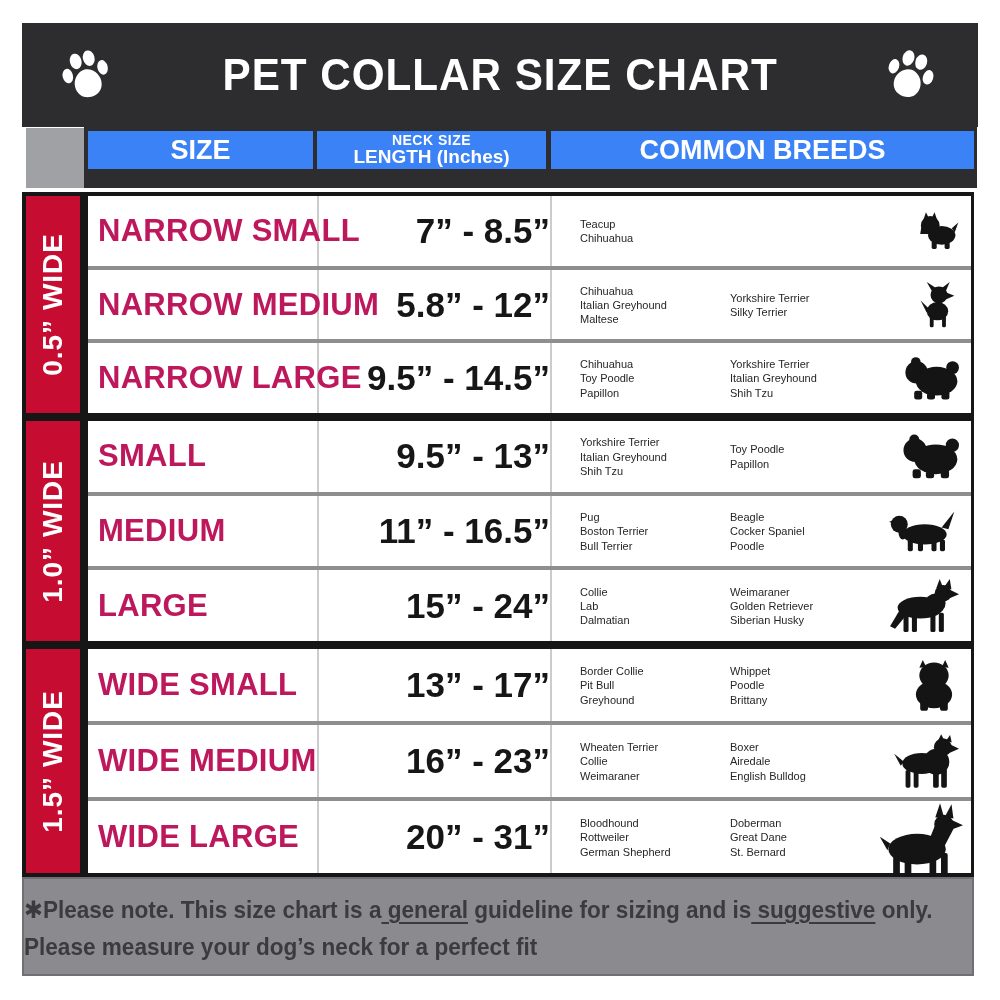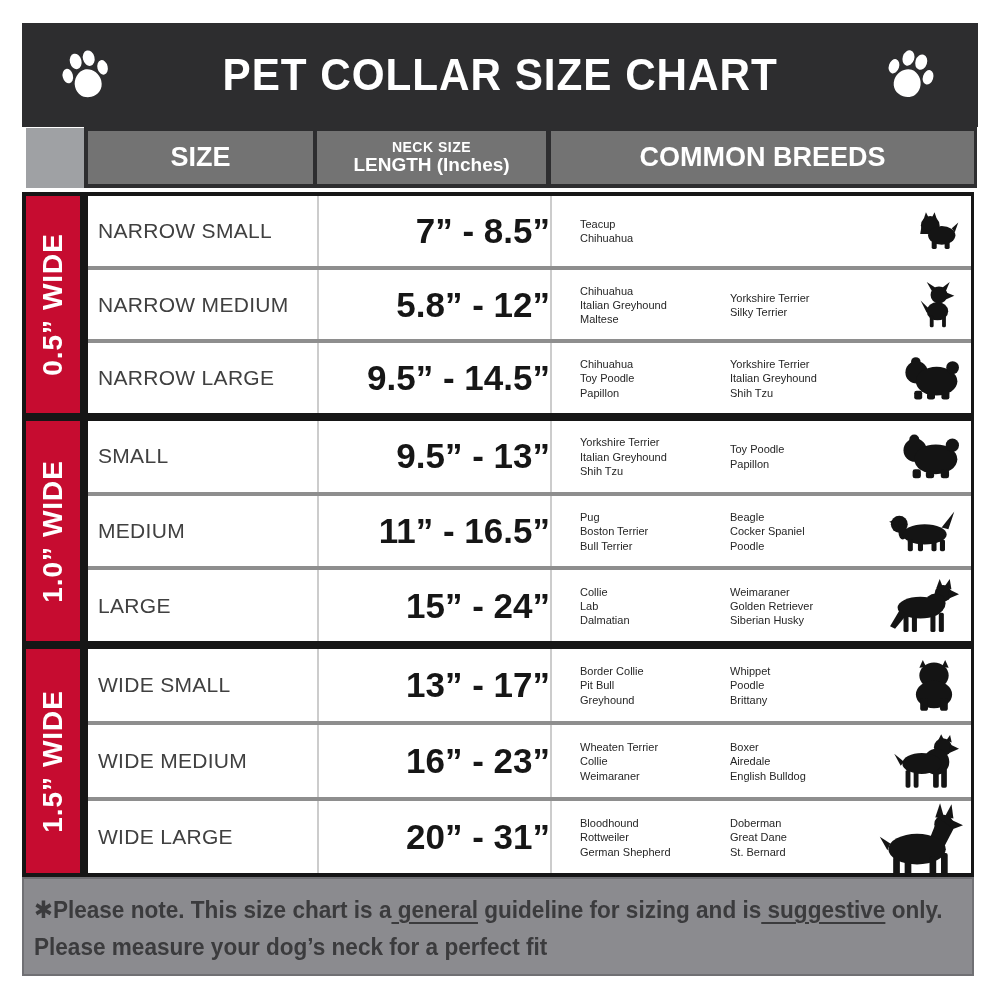--- a/index.html
+++ b/index.html
@@ -17,21 +17,21 @@
     color:#ffffff; font-size:44px; font-weight:700; letter-spacing:1px;
     transform:scaleX(0.96); white-space:nowrap;
   }
   .paw { position:absolute; top:24px; width:56px; height:56px; }
   .paw--left  { left:36px;  transform:rotate(-14deg); }
   .paw--right { right:40px; transform:rotate(18deg); }
   
   .corner-cell { position:absolute; left:26px; top:128px; width:58px; height:60px; background:#9fa1a4; }
   .hdr-strip  { position:absolute; left:84px; top:127px; width:893px; height:61px; background:#2d2d2f; }
   .hdr-cell {
-    position:absolute; top:131px; height:53px; background:#737373;
+    position:absolute; top:131px; height:38px; background:#3b82f6;
     display:flex; flex-direction:column; align-items:center; justify-content:center;
     color:#ffffff; font-weight:700;
   }
   .hdr-size   { left:88px;  width:225px; font-size:27px; }
   .hdr-length { left:317px; width:229px; }
   .hdr-breeds { left:551px; width:423px; font-size:27px; }
   .hdr-sub  { font-size:14px; font-weight:700; line-height:1.05; letter-spacing:0.5px; }
   .hdr-main { font-size:19px; font-weight:700; line-height:1.05; }
   
   .group {
@@ -53,37 +53,37 @@
   .rows-area {
     flex:1; background:#ffffff; position:relative;
     display:flex; flex-direction:column; overflow:visible;
   }
   .vline { position:absolute; top:0; bottom:0; width:2px; background:#cccccc; z-index:1; }
   .vline-1 { left:229px; } .vline-2 { left:462px; }
   .row { flex:1; position:relative; z-index:2; }
   .rsep { height:4px; background:#8e8e8e; z-index:3; }
   .size-label {
     position:absolute; left:10px; top:50%; transform:translateY(-50%);
-    font-size:21px; font-weight:400; letter-spacing:0.3px; color:#404040; white-space:nowrap;
+    font-size:31px; font-weight:700; letter-spacing:0.3px; color:#be185d; white-space:nowrap;
   }
   .neck-value {
     position:absolute; left:229px; width:233px; top:50%; transform:translateY(-50%);
     text-align:right; font-size:35px; font-weight:700; color:#161616; white-space:nowrap;
   }
   .breeds { position:absolute; top:50%; transform:translateY(-50%);
     font-size:11px; line-height:1.3; color:#262626; white-space:pre-line; }
   .breeds-1 { left:492px; width:150px; }
   .breeds-2 { left:642px; width:165px; }
   .dog-icon { position:absolute; right:12px; top:50%; transform:translateY(-50%); display:flex; z-index:4; }
   .dog-icon svg { display:block; }
   .dog-icon--doberman { top:auto; bottom:-30px; transform:none; right:8px; z-index:6; }
   
   .footer {
     position:absolute; left:22px; top:877px; width:952px; height:99px;
-    background:#8b8b8f; border:2px solid #707074; padding:12px 10px 0 10px;
+    background:#8b8b8f; border:2px solid #707074; padding:12px 10px 0 0;
     color:#3b3b3d; z-index:5;
   }
   .fline {
     display:inline-block; transform:scaleX(0.94); transform-origin:0 50%;
     font-size:24px; font-weight:600; white-space:nowrap; line-height:1.55;
   }
   .fline u { text-decoration-thickness:2px; text-underline-offset:4px; }
 </style>
 </head>
 <body>

